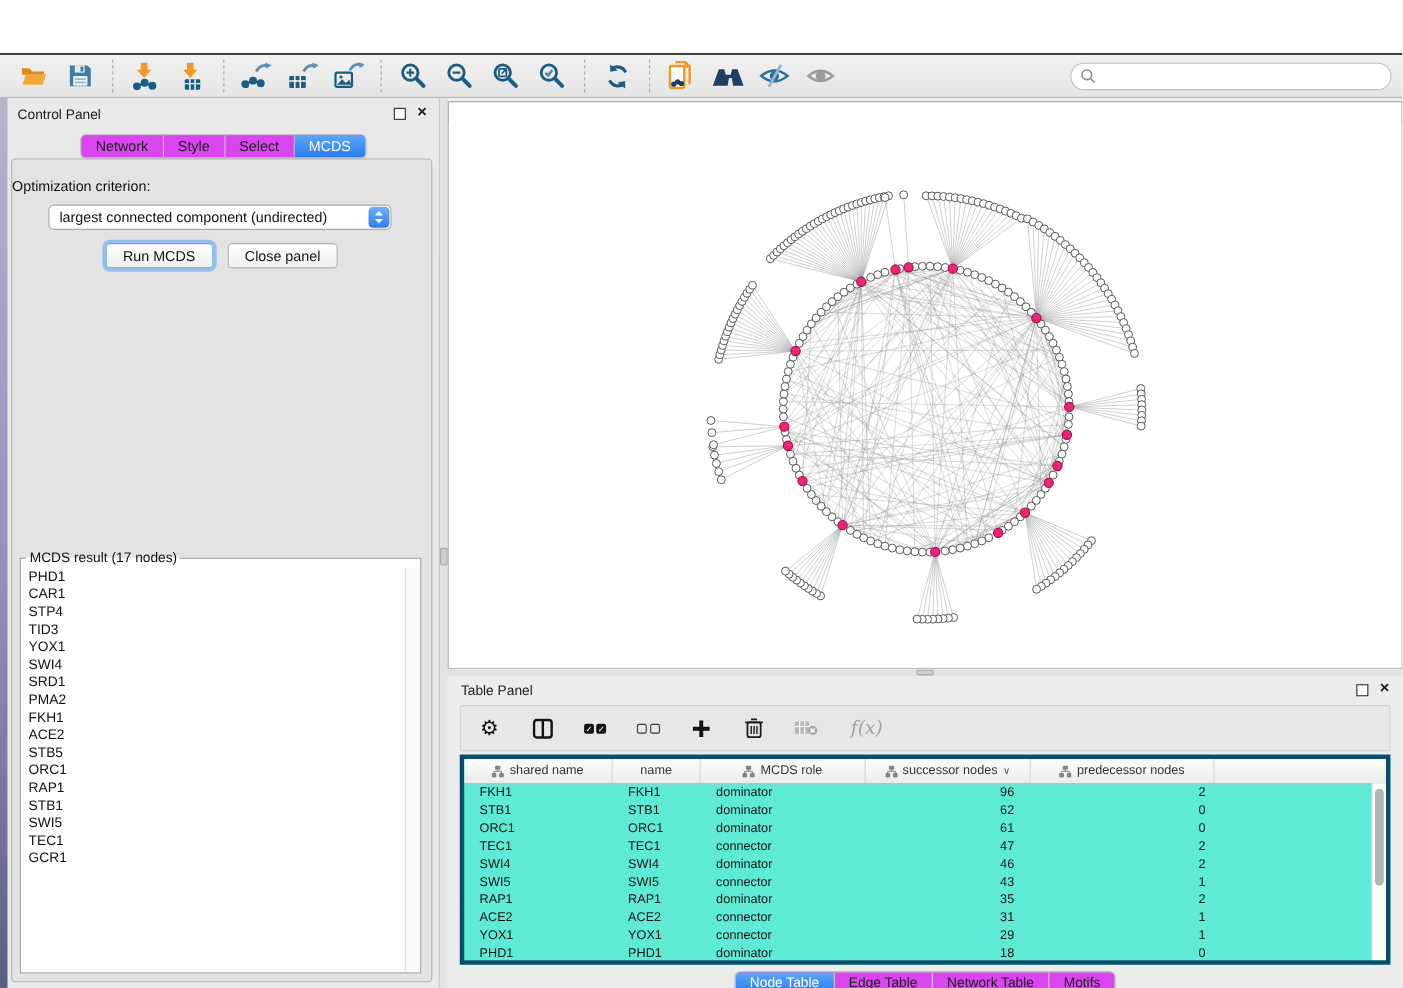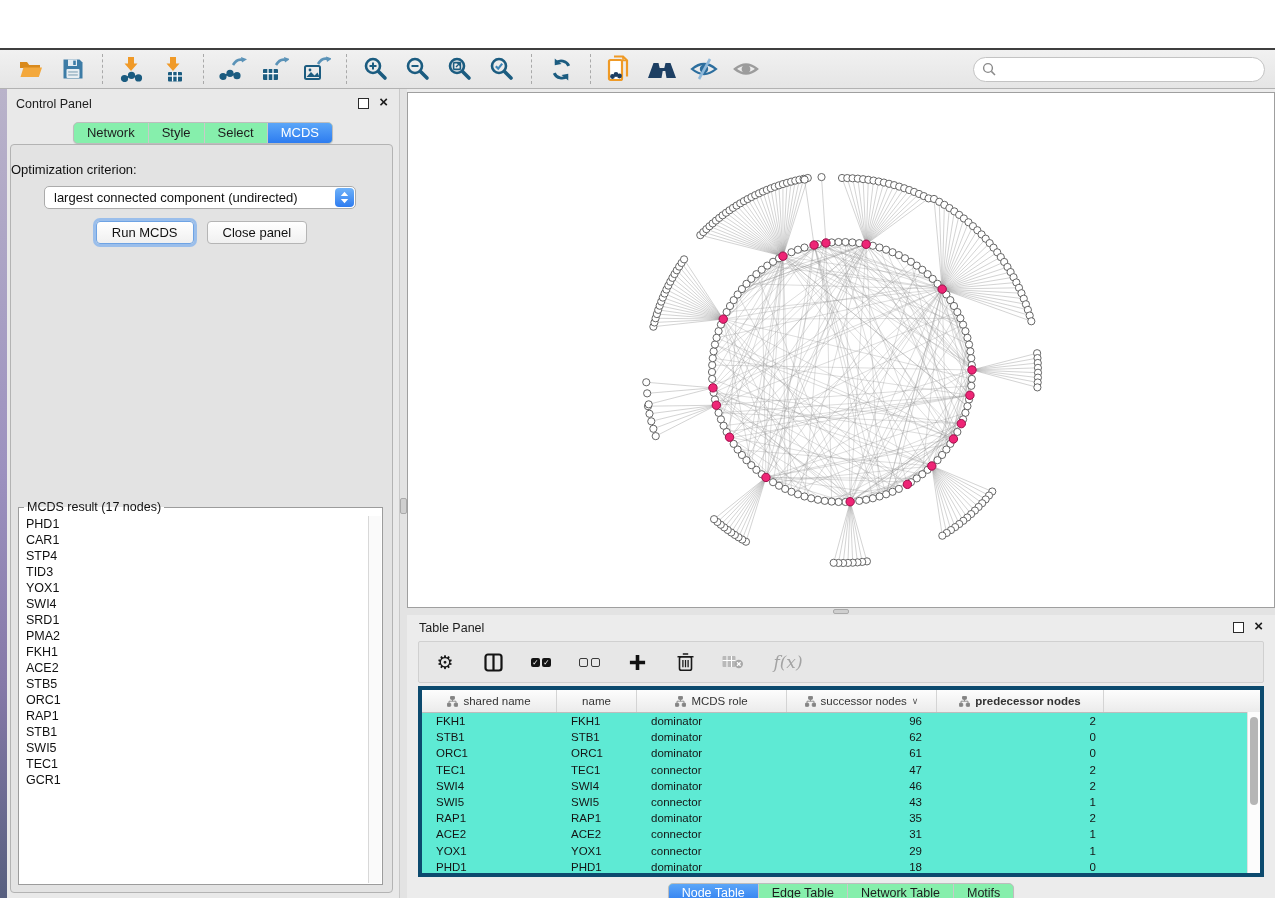--- a/index.html
+++ b/index.html
@@ -19,21 +19,21 @@
   .wall-left{position:absolute;left:0;top:41px;width:7px;height:852px;background:linear-gradient(#b9b3ca,#9c91bf 45%,#8579a8 70%,#4e5a77);}
   .wall-bottom{position:absolute;left:0;top:893px;width:1275px;height:5px;background:linear-gradient(90deg,#22405b,#1b3550 30%,#2b4b64 60%,#1e3a53);}
 
   
   .cpanel{position:absolute;left:7px;top:41px;width:393px;height:817px;background:#e9e9e9;border-right:1px solid #c9c9c9;box-sizing:border-box;}
   .panel-head{position:relative;height:28px;}
   .panel-title{position:absolute;left:9px;top:8px;font-size:12.5px;color:#1c1c1c;}
   .float-box{position:absolute;top:9px;width:9px;height:9px;border:1.5px solid #2b2b2b;background:#fff;}
   .close-x{position:absolute;top:5px;font-size:15px;font-weight:700;color:#1c1c1c;line-height:15px;}
   .cp-tabs{position:absolute;left:0;right:0;top:33px;display:flex;justify-content:center;}
-  .segs{display:flex;border:1px solid #bdbdbd;border-radius:5px;overflow:hidden;background:#86efac;box-shadow:0 1px 1px rgba(0,0,0,.10);}
+  .segs{display:flex;border:1px solid #bdbdbd;border-radius:5px;overflow:hidden;background:#d946ef;box-shadow:0 1px 1px rgba(0,0,0,.10);}
   .seg{padding:0 13px;height:20px;line-height:20px;font-size:13px;color:#1d1d1d;border-right:1px solid #c9c9c9;}
   .seg:last-child{border-right:none;}
   .seg-sel{background:linear-gradient(#5ba6f8,#2d7cf0);color:#fff;}
   .cp-body{position:absolute;left:3px;right:6px;top:55px;bottom:13px;border:1px solid #b3b3b3;border-radius:4px;background:#e3e3e3;}
   .opt-label{position:absolute;left:0;right:0;top:17px;font-size:13px;color:#111;}
   .opt-select{position:absolute;left:33px;top:41px;width:312px;height:23px;background:#fff;border:1px solid #ababab;border-radius:5px;box-sizing:border-box;font-size:13px;color:#111;line-height:21px;padding-left:9px;}
   .opt-stepper{position:absolute;right:1px;top:1px;bottom:1px;width:19px;border-radius:4px;background:linear-gradient(#6fb2f9,#2e7cf0);display:flex;flex-direction:column;align-items:center;justify-content:center;gap:1px;}
   .btn-row{position:absolute;left:0;right:0;top:76px;display:flex;justify-content:center;gap:13px;}
   .mac-btn{height:23px;padding:0 15px;font-size:13px;color:#111;background:linear-gradient(#ffffff,#f0f0f0);border:1px solid #b5b5b5;border-radius:4px;font-family:inherit;}
   .mac-btn.focused{box-shadow:0 0 0 3px rgba(115,170,240,.65);border-color:#6ea3e4;}
@@ -1043,21 +1043,21 @@
               <g fill="#848484" stroke="#848484">
                 <rect x="3.6" y="0.3" width="3.8" height="3" rx="0.5"></rect>
                 <rect x="0.3" y="7.3" width="3.4" height="3" rx="0.5"></rect>
                 <rect x="7.3" y="7.3" width="3.4" height="3" rx="0.5"></rect>
                 <path d="M5.5 3.3v1.9M2 7.3V5.2h7v2.1" fill="none" stroke-width="0.9"></path>
               </g>
             </svg>
             <span>successor nodes</span>
             <span class="sortv">∨</span>
           </div>
-          <div class="th" style="width: 167px; font-weight: bold;">
+          <div class="th" style="width: 167px;">
             <svg width="11" height="11" viewBox="0 0 11 11">
               <g fill="#848484" stroke="#848484">
                 <rect x="3.6" y="0.3" width="3.8" height="3" rx="0.5"></rect>
                 <rect x="0.3" y="7.3" width="3.4" height="3" rx="0.5"></rect>
                 <rect x="7.3" y="7.3" width="3.4" height="3" rx="0.5"></rect>
                 <path d="M5.5 3.3v1.9M2 7.3V5.2h7v2.1" fill="none" stroke-width="0.9"></path>
               </g>
             </svg>
             <span>predecessor nodes</span>
           </div>

